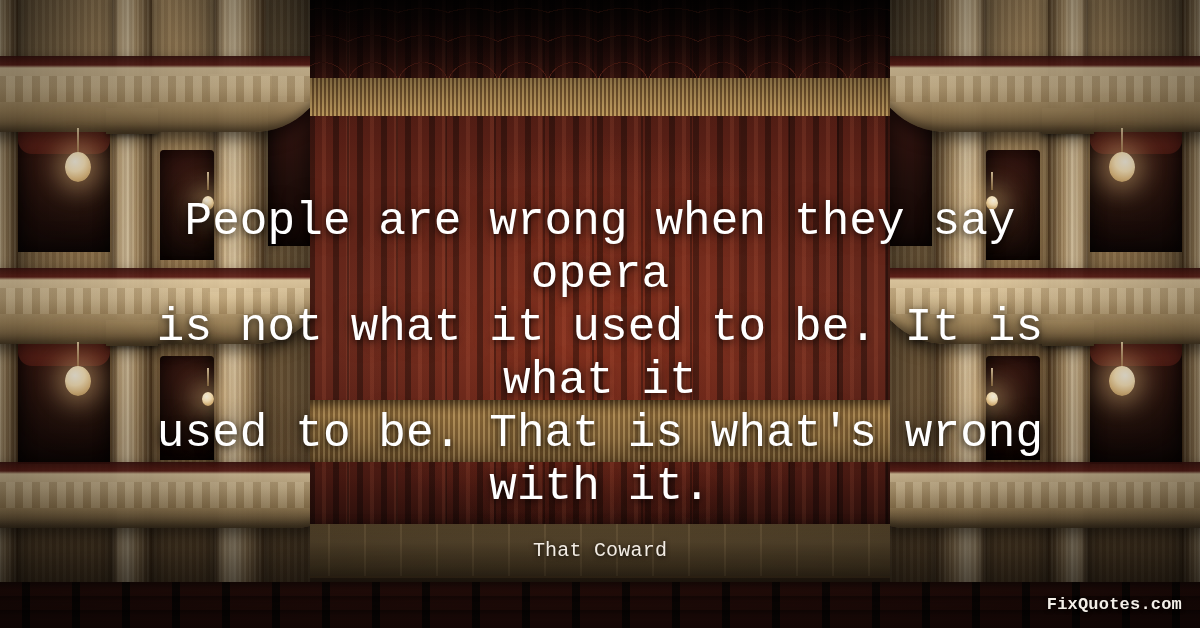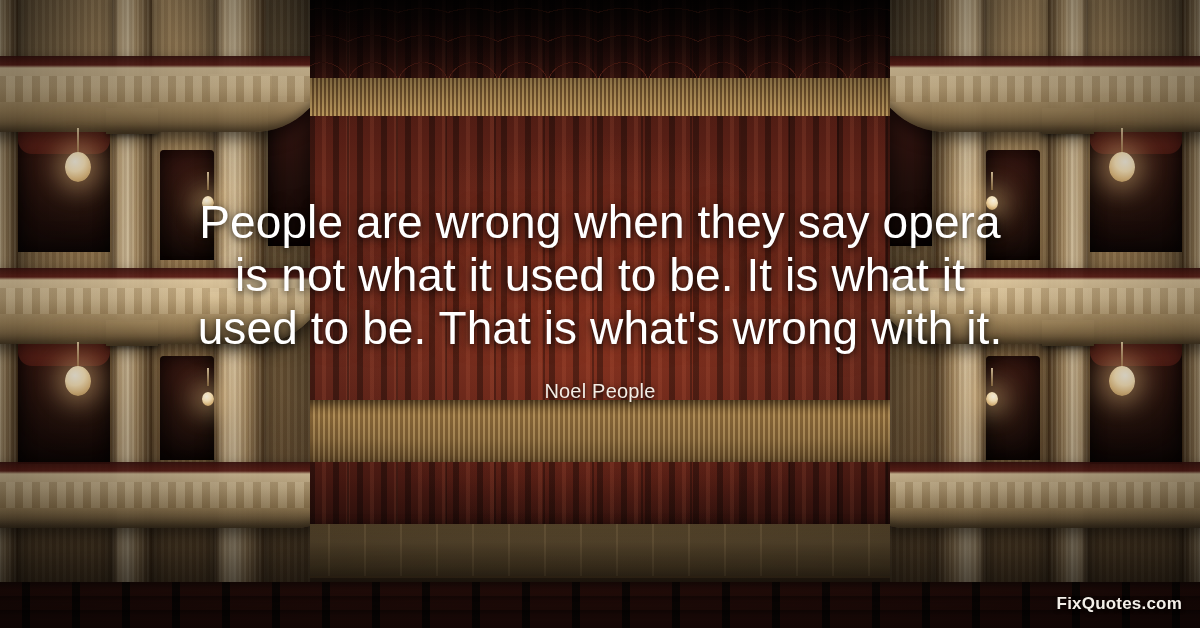--- a/index.html
+++ b/index.html
@@ -7,20 +7,21 @@
     width:1200px; height:628px; overflow:hidden;
     background:#100a07;
     font-family:"Liberation Sans", sans-serif;
   }
 
   #stage-quote-card {
     position:relative;
     width:1200px; height:628px;
     overflow:hidden;
     background:#150d09;
+    font-family:Liberation Mono, monospace;
   }
 
   
   .bg-layer { position:absolute; inset:0; }
 
   
   .ambient {
     background:
       radial-gradient(ellipse 70% 60% at 50% 38%, rgba(120,70,40,.35), transparent 70%),
       linear-gradient(180deg,#1a100a 0%, #241610 40%, #1b110c 100%);
@@ -440,18 +441,18 @@
     <div class="seat-row sr3"></div>
   </div>
 
   <div class="vignette"></div>
   <div class="bottom-dim"></div>
 
   <div class="overlay">
     <div id="quote-text">People are wrong when they say opera
 is not what it used to be. It is what it
 used to be. That is what's wrong with it.</div>
-    <div id="quote-author">Noel People</div>
+    <div id="quote-author">That Coward</div>
   </div>
 
   <div id="watermark">FixQuotes.com</div>
 
 </div>
 
 </body></html>

